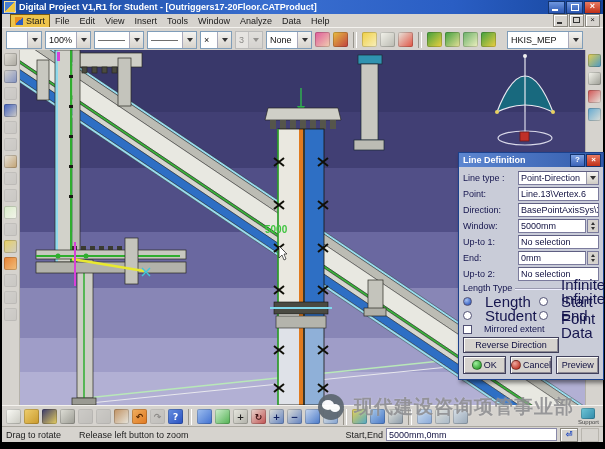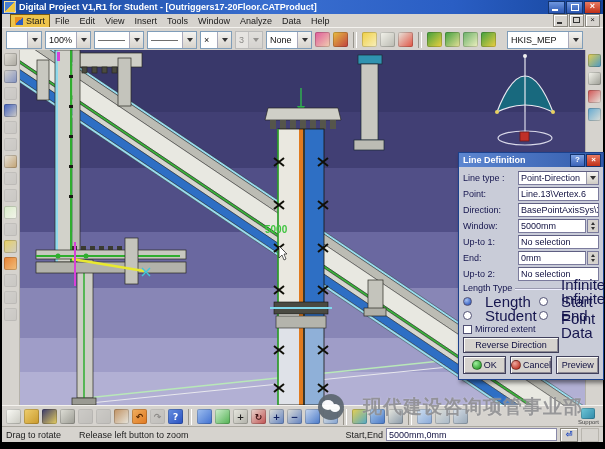--- a/index.html
+++ b/index.html
@@ -83,21 +83,21 @@
   .spin{width:10px;height:12px;flex:none;margin-left:1px;border:1px solid #7b7b9d;background:#d6d3ce;
     display:flex;flex-direction:column;align-items:center;justify-content:space-evenly;}
   .tri-up-s{width:0;height:0;border-left:2.5px solid transparent;border-right:2.5px solid transparent;border-bottom:3px solid #333;}
   .tri-down-s{width:0;height:0;border-left:2.5px solid transparent;border-right:2.5px solid transparent;border-top:3px solid #333;}
   .group-head{display:flex;align-items:center;height:10px;font-size:9px;margin:1px 0 2px;}
   .group-head .rule{flex:1;height:1px;background:#9a9ab0;margin-left:3px;box-shadow:0 1px 0 #eef;}
   .radio-row{display:flex;align-items:center;height:12px;margin-bottom:2px;font-size:15px;gap:13px;}
   .radio{width:9px;height:9px;flex:none;border-radius:50%;border:1px solid #515174;background:#fff;box-sizing:border-box;}
   .radio.sel{background:radial-gradient(circle at 35% 30%,#a8c2f2,#1342b4);}
   .rlabel1{width:41px;flex:none;}
-  .cbrow{display:flex;align-items:center;height:12px;gap:3px;font-size:9px;margin:1px 0 2px;}
+  .cbrow{display:flex;align-items:center;height:12px;gap:12px;font-size:9px;margin:1px 0 2px;}
   .checkbox{width:9px;height:9px;flex:none;border:1px solid #515174;background:#fff;box-sizing:border-box;}
   .btn{background:#d6d3ce;border:1px solid #40405c;box-shadow:inset 1px 1px 0 #fbfbf8,inset -1px -1px 0 #8d8a94;
     font-size:9px;color:#101040;display:flex;align-items:center;justify-content:center;}
   .reverse-btn{width:94px;height:14px;margin:1px 0 3px;justify-content:center;}
   .dlg-buttons{display:flex;gap:4px;}
   .dlg-buttons .btn{flex:1;height:16px;gap:2px;}
   .led{width:8px;height:8px;border-radius:50%;flex:none;border:1px solid rgba(0,0,0,.4);}
   .led.green{background:radial-gradient(circle at 35% 30%,#9ef09e,#128a12);}
   .led.red{background:radial-gradient(circle at 35% 30%,#f0a89e,#b01808);}
 
@@ -114,21 +114,21 @@
   .sb-hint2{margin-left:14px;}
   .sb-right{margin-left:auto;display:flex;align-items:center;gap:3px;}
   .sb-input{width:165px;height:11px;background:#fff;border:1px solid #8888a8;font-size:9px;
     display:flex;align-items:center;padding:0 2px;color:#101040;}
   .sb-btn{width:16px;height:12px;background:#d6d3ce;border:1px solid #8a877f;
     box-shadow:inset 1px 1px 0 #fff;display:flex;align-items:center;justify-content:center;
     font-size:8px;color:#2a50c0;font-weight:bold;}
   .sb-btn.flat{border-color:#b8b5ae;box-shadow:none;color:#999;}
 
   
-  .watermark{position:absolute;left:316px;top:394px;display:flex;align-items:center;gap:19px;
+  .watermark{position:absolute;left:316px;top:394px;display:flex;align-items:center;gap:10px;
     z-index:60;pointer-events:none;}
   .wechat-icon{width:26px;height:26px;border-radius:50%;background:#5c6670;position:relative;opacity:.92;}
   .wechat-icon::before{content:"";position:absolute;left:4px;top:6px;width:12px;height:10px;border-radius:50%;background:#fff;}
   .wechat-icon::after{content:"";position:absolute;left:12px;top:10px;width:10px;height:8px;border-radius:50%;background:#fff;}
   .watermark-text{font-size:19px;font-weight:bold;color:#8f8f92;opacity:.88;letter-spacing:1px;
     text-shadow:0 0 2px rgba(255,255,255,.35);white-space:nowrap;}
 </style>
 </head>
 <body>
 

